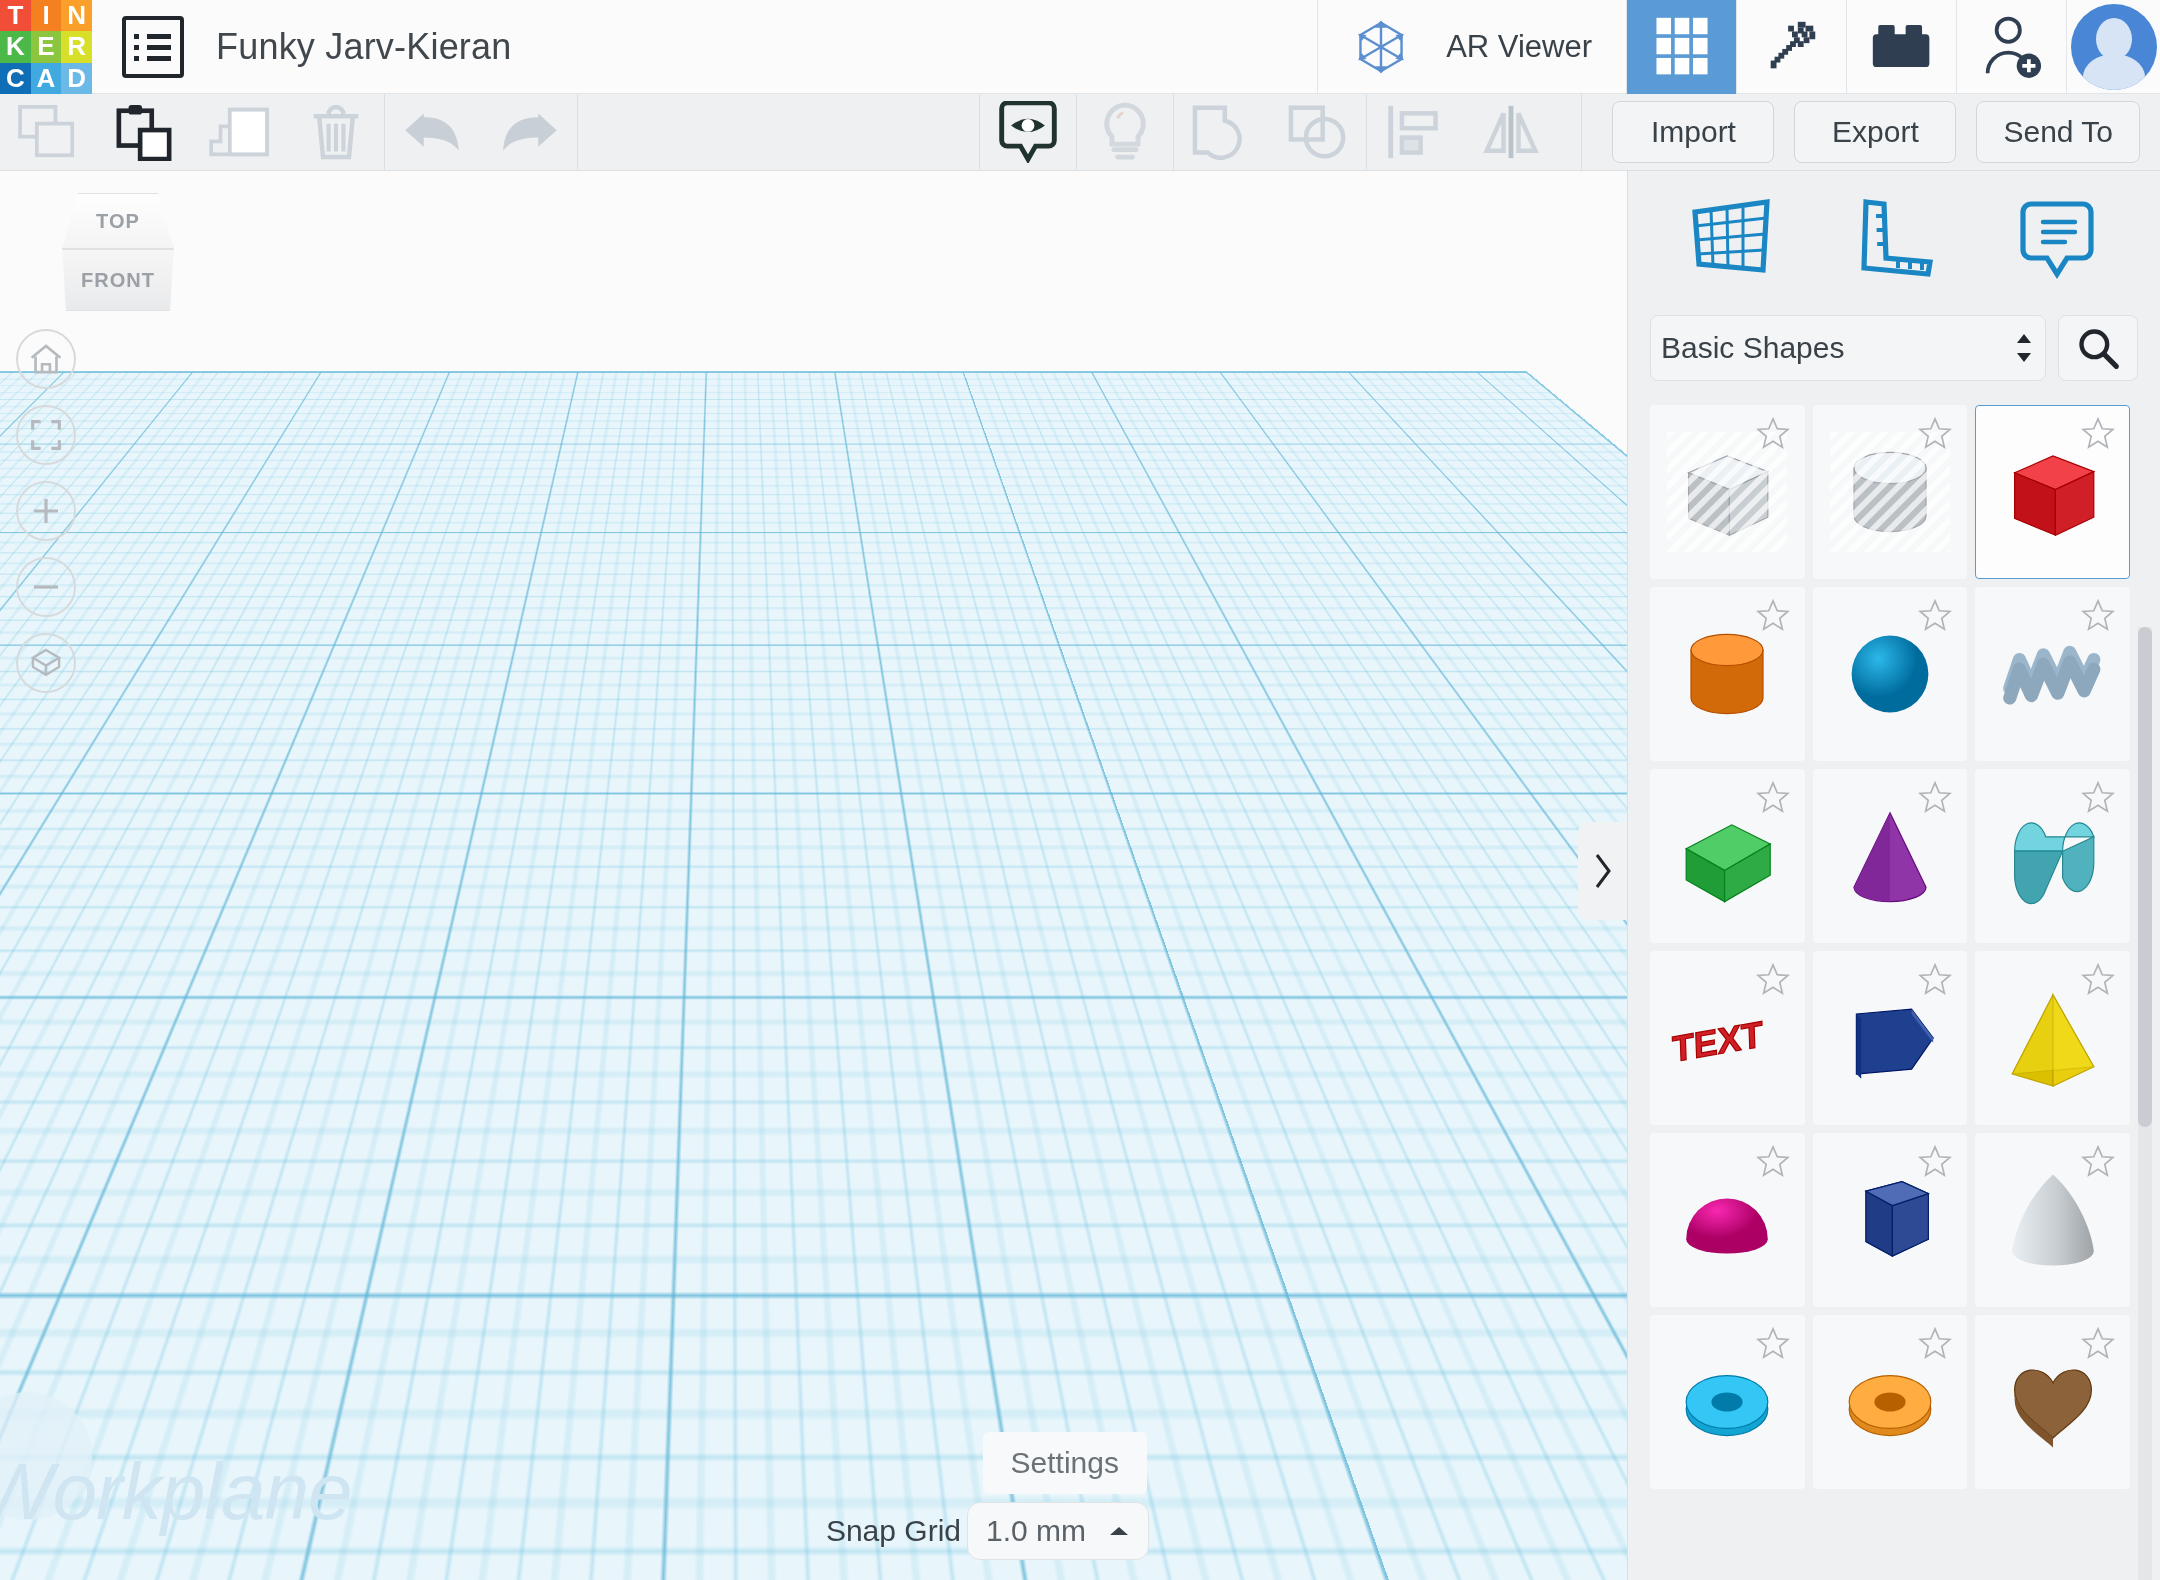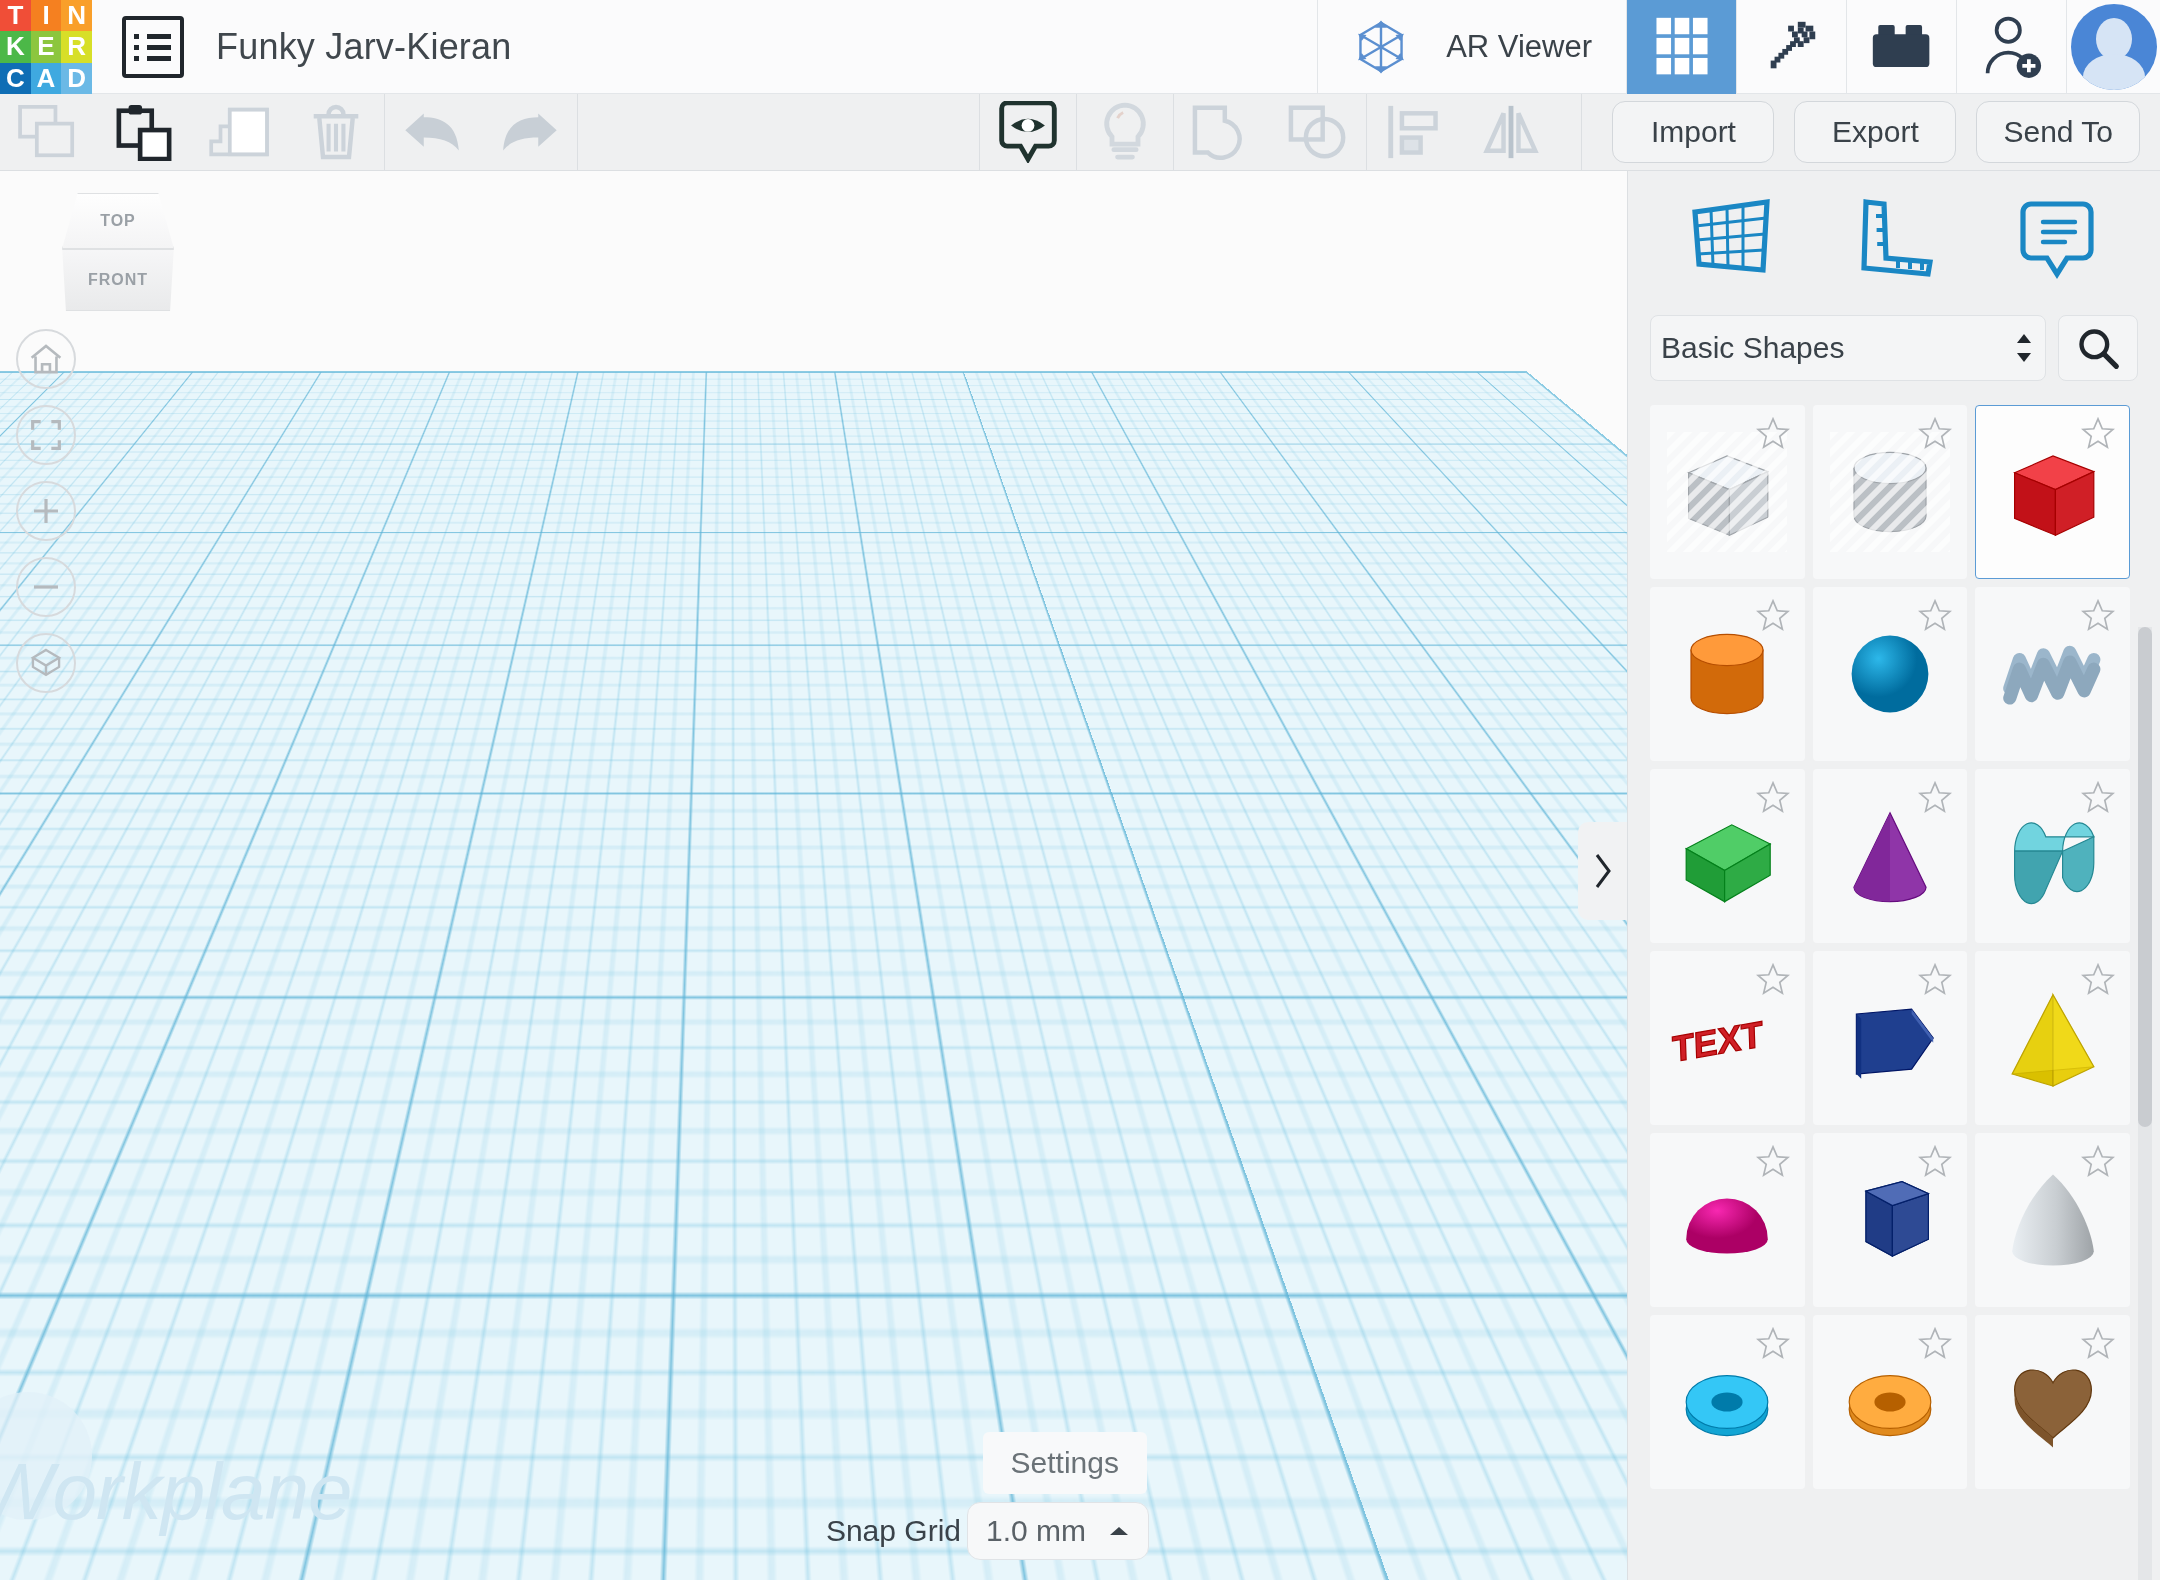--- a/index.html
+++ b/index.html
@@ -59,21 +59,21 @@
     background: #eff0f1; display: flex; align-items: center;
     border-bottom: 1px solid #dcdfe2;
   }
   .tgrp { display: flex; align-items: center; height: 77px; }
   .tbtn { width: 96px; height: 77px; display: flex; align-items: center;
     justify-content: center; }
   .sep { width: 1px; height: 77px; background: #dcdfe2; }
   .wide-space { flex: 1; }
   .txtbtn {
     height: 62px; min-width: 162px; padding: 3px 26px; margin-right: 20px;
-    background: #f3f4f5; border: 1px solid #d3d7db; border-radius: 13px;
+    background: #f3f4f5; border: 1px solid #d3d7db; border-radius: 8px;
     font-size: 30px; color: #3a4249; display: flex; align-items: center;
     justify-content: center; font-family: "Liberation Sans", sans-serif;
   }
 
   
   .canvas {
     position: absolute; top: 171px; left: 0; width: 1627px; height: 1409px;
     background: #fbfbfb; overflow: hidden;
   }
   .viewcube { position: absolute; left: 48px; top: 22px; width: 140px; height: 122px; }
@@ -84,21 +84,21 @@
     clip-path: polygon(14% 0%, 86% 0%, 100% 100%, 0% 100%);
     display:flex; align-items:center; justify-content:center;
   }
   .vc-front {
     position: absolute; left: 8px; top: 56px; width: 124px; height: 62px;
     background: linear-gradient(#f6f6f7, #e9eaeb);
     border: 1px solid #dfe1e3; border-radius: 0 0 10px 10px;
     clip-path: polygon(5% 0%, 95% 0%, 92% 100%, 8% 100%);
     display:flex; align-items:center; justify-content:center;
   }
-  .vc-label { font-size: 16px; font-weight: bold; color: #9aa0a6; letter-spacing: 1px; }
+  .vc-label { font-size: 20px; font-weight: bold; color: #9aa0a6; letter-spacing: 1px; }
   .navbtns { position: absolute; left: 16px; top: 158px; }
   .navbtn { width: 60px; height: 60px; border-radius: 50%;
     border: 2px solid #d7dadd; background: transparent; margin-bottom: 16px;
     display: flex; align-items: center; justify-content: center; }
 
   
   .plane { position: absolute; left: 0; top: 200px; width: 1180px; height: 760px;
     transform: perspective(1150px) rotateX(60deg) rotateZ(0deg) scale(1.35);
     transform-origin: 50% 0%;
     background-color: #e8f6fb;

